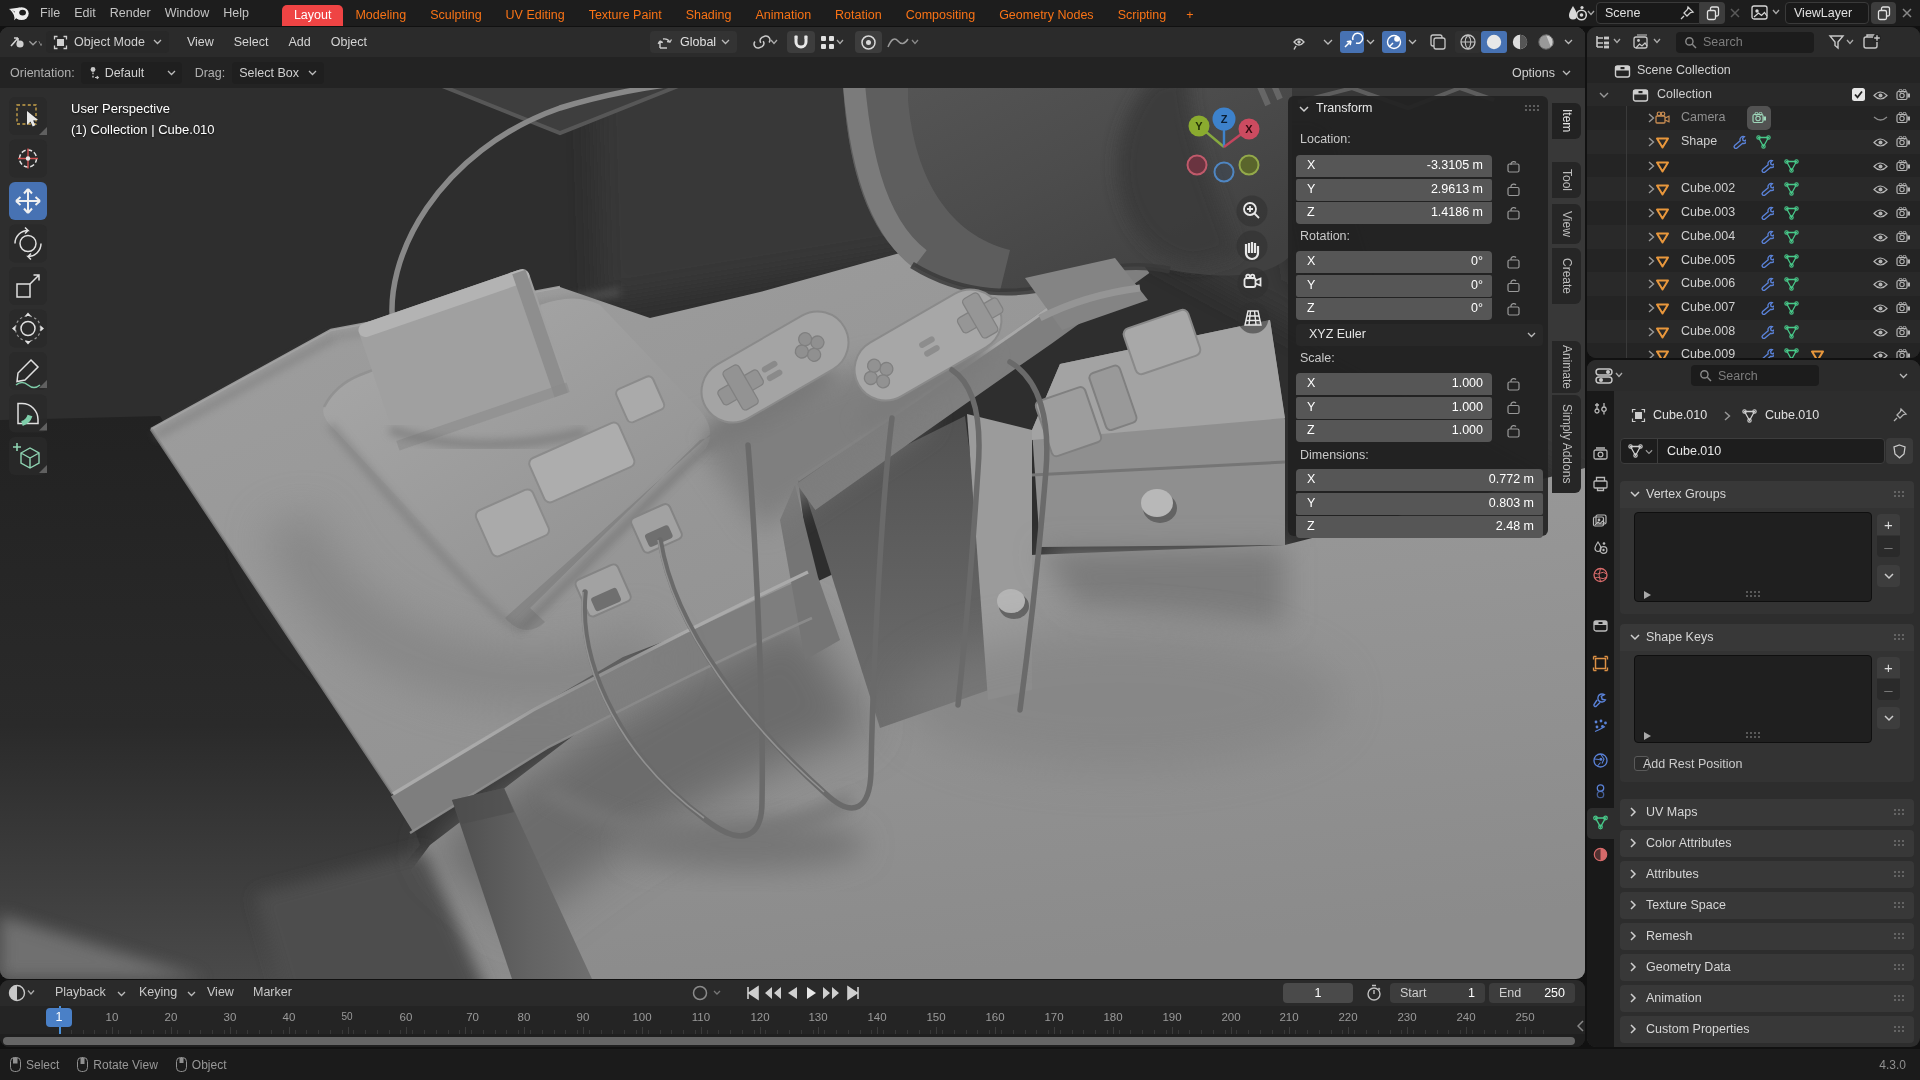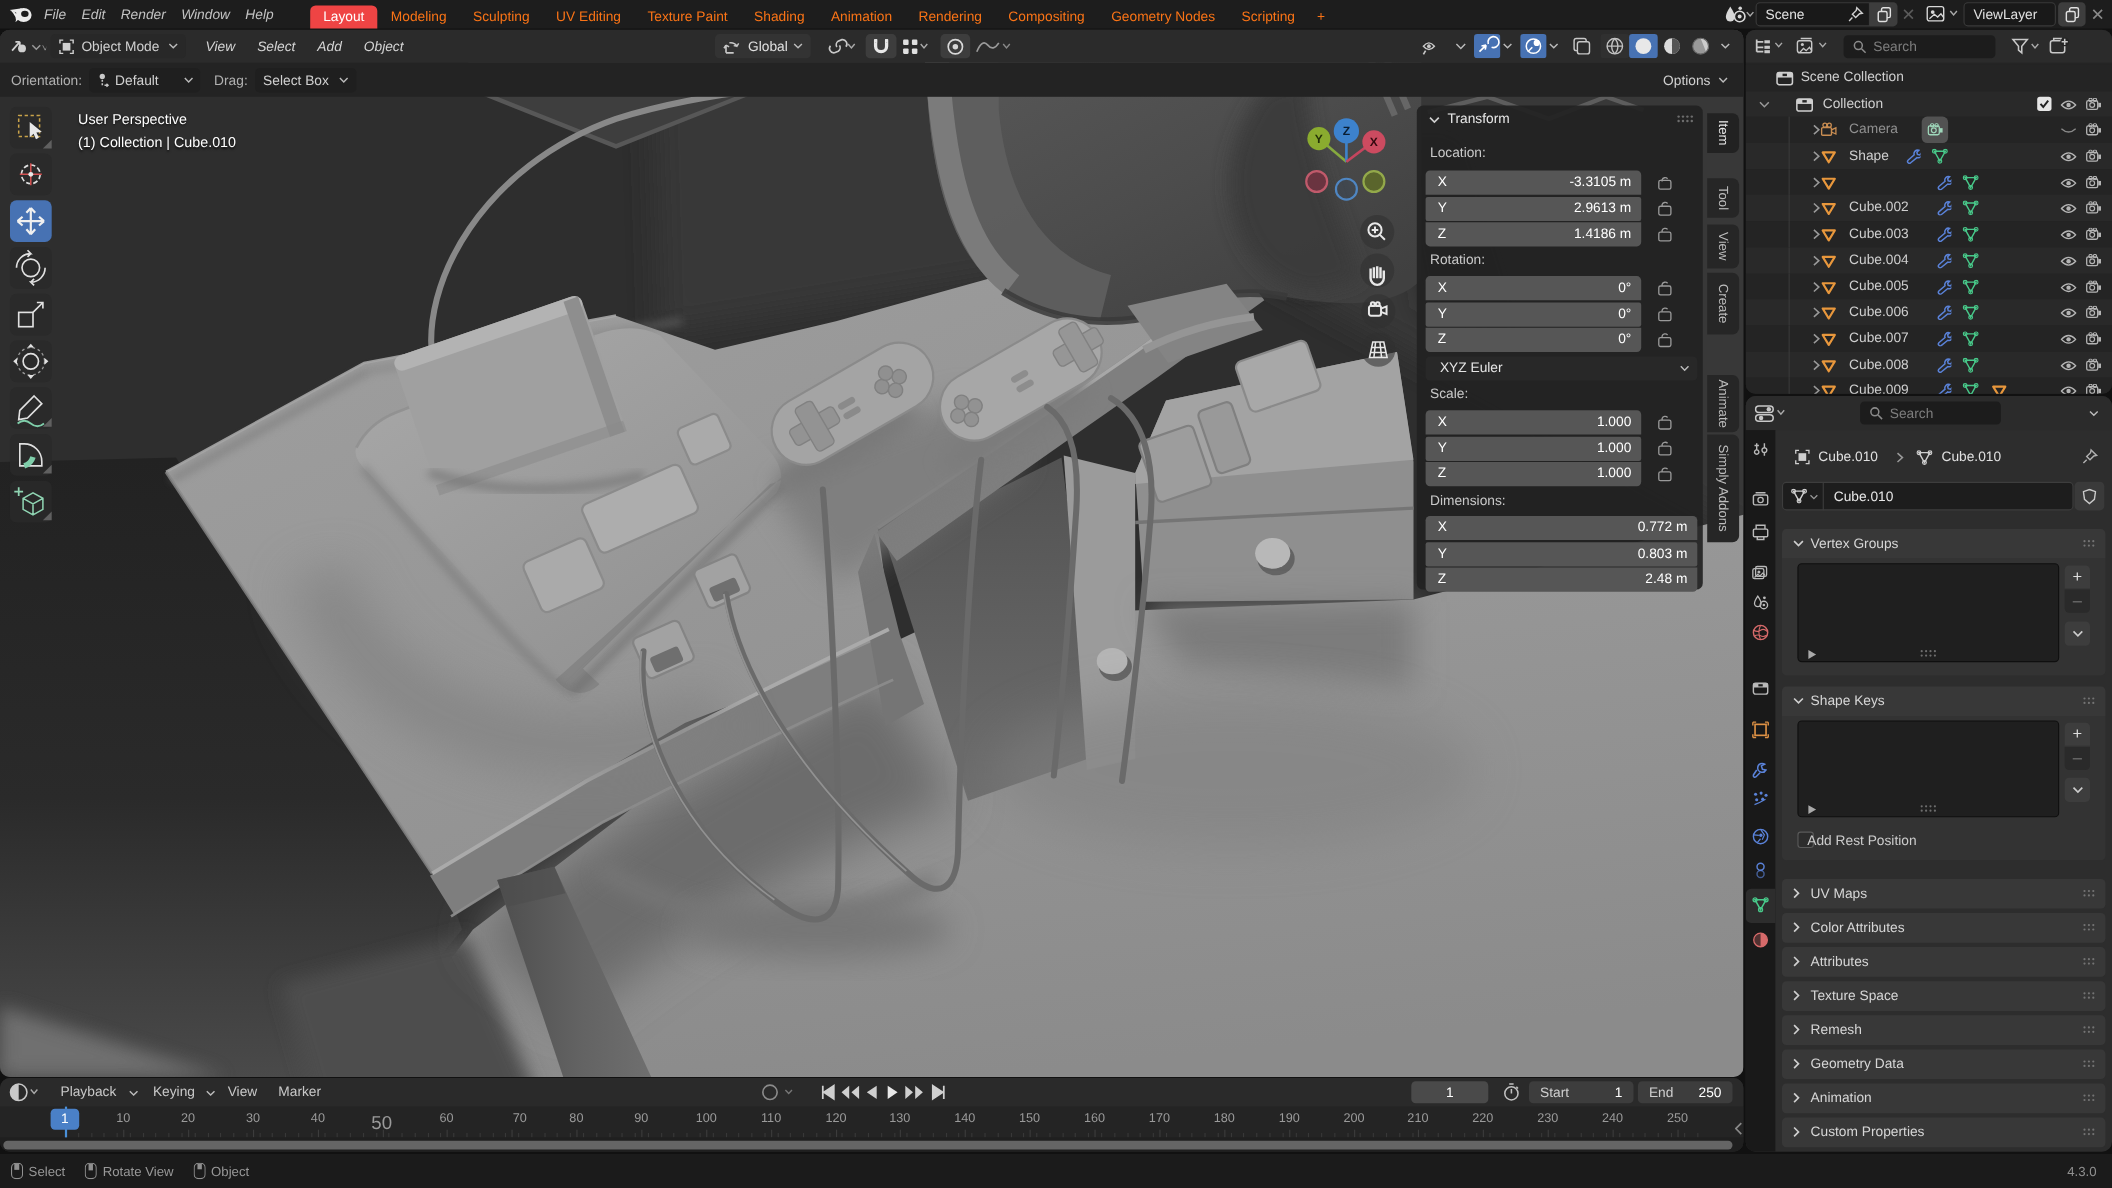--- a/index.html
+++ b/index.html
@@ -12,21 +12,21 @@
 #vpwrap { left:0; top:27px; width:1585px; height:952px; background:#2c2c2c; border-radius:9px; overflow:hidden; }
 #vphead { left:0; top:0; width:1585px; height:30px; background:#2b2b2b; color:#d4d4d4; font-size:12.5px;}
 #toolset { left:0; top:30px; width:1585px; height:31px; background:#232323; color:#c8c8c8; font-size:12.5px;}
 #outliner { left:1587px; top:27px; width:333px; height:331px; background:#242424; border-radius:9px; overflow:hidden; font-size:12.5px; color:#cfcfcf;}
 #outhead { left:0; top:0; width:333px; height:30px; background:#2b2b2b; }
 #props { left:1587px; top:360px; width:333px; height:687px; background:#2d2d2d; border-radius:9px; overflow:hidden; font-size:12.5px; color:#cccccc;}
 #propshead { left:0; top:0; width:333px; height:31px; background:#2b2b2b; }
 #propstabs { left:0; top:31px; width:27px; height:656px; background:#191919; }
 #timeline { left:0; top:980px; width:1585px; height:67px; background:#262626; border-radius:9px; overflow:hidden; color:#c8c8c8; font-size:12.5px;}
 #statusbar { left:0; top:1049px; width:1920px; height:31px; background:#1b1b1b; color:#989898; font-size:12px; }
-.menuitem { display:inline-block; padding:0 7px; line-height:25px;font-style:italic; }
+.menuitem { display:inline-block; padding:0 7px; line-height:25px; }
 .tab { display:inline-block; padding:0 12px; line-height:21px; margin-top:5px; border-radius:5px 5px 0 0; color:#f97316; }
 .tab.active { background:#ef4444; color:#ffffff; }
 .pill { background:#282828; border-radius:4px; height:22px; display:flex; align-items:center; padding:0 7px; }
 .npanel { position:absolute; left:1288px; top:96px; width:260px; height:440px; background:rgba(34,34,34,0.92); border-radius:6px; color:#d0d0d0; font-size:12.5px; }
 .nfield { position:absolute; height:22px; background:#565656; color:#fff; border-radius:2px; }
 .nfield .lab { position:absolute; left:11px; top:3px; }
 .nfield .val { position:absolute; right:9px; top:3px; }
 .ntab { position:absolute; left:1552px; width:29px; background:#262626; border-radius:0 6px 6px 0; color:#bdbdbd;
    writing-mode:vertical-rl; font-size:12px; display:flex; align-items:center; justify-content:center; }
 .ntab.active { background:#222222; color:#e8e8e8; }
@@ -609,21 +609,21 @@
       <span class="menuitem">Window</span>
       <span class="menuitem">Help</span>
     <span style="width:26px;"></span>
     <span class="tab active">Layout</span>
       <span class="tab">Modeling</span>
       <span class="tab">Sculpting</span>
       <span class="tab">UV Editing</span>
       <span class="tab">Texture Paint</span>
       <span class="tab">Shading</span>
       <span class="tab">Animation</span>
-      <span class="tab">Rendering</span>
+      <span class="tab">Rotation</span>
       <span class="tab">Compositing</span>
       <span class="tab">Geometry Nodes</span>
       <span class="tab">Scripting</span>
     <span class="tab" style="padding:0 8px;">+</span>
   </div>
   <div class="row" style="position:absolute; right:0; top:0; height:26px;">
     <svg width="30" height="18" viewBox="0 0 30 18">
         <path d="M7,2 C10,7 11,9 11,11.5 a4,4 0 0 1 -8,0 C3,9 4,7 7,2 Z" fill="#d8d8d8"></path>
         <circle cx="15.5" cy="11" r="4.8" fill="none" stroke="#d8d8d8" stroke-width="1.5"></circle>
         <circle cx="15.5" cy="11" r="1.8" fill="#d8d8d8"></circle>
@@ -1458,21 +1458,21 @@
       </div>
 <div style="position:absolute;left:0;top:26px;width:1585px;height:28px;background:#242424;"></div>
 <span style="position:absolute;left:98px;top:31px;width:28px;text-align:center;color:#9a9a9a;font-size:11.5px;">10</span>
 <div style="position:absolute;left:112.0px;top:47px;width:1px;height:7px;background:#3c3c3c;"></div>
 <span style="position:absolute;left:157px;top:31px;width:28px;text-align:center;color:#9a9a9a;font-size:11.5px;">20</span>
 <div style="position:absolute;left:170.9px;top:47px;width:1px;height:7px;background:#3c3c3c;"></div>
 <span style="position:absolute;left:216px;top:31px;width:28px;text-align:center;color:#9a9a9a;font-size:11.5px;">30</span>
 <div style="position:absolute;left:229.7px;top:47px;width:1px;height:7px;background:#3c3c3c;"></div>
 <span style="position:absolute;left:275px;top:31px;width:28px;text-align:center;color:#9a9a9a;font-size:11.5px;">40</span>
 <div style="position:absolute;left:288.6px;top:47px;width:1px;height:7px;background:#3c3c3c;"></div>
-<span style="position:absolute;left:333px;top:31px;width:28px;text-align:center;color:#9a9a9a;font-size:17px;">50</span>
+<span style="position:absolute;left:333px;top:31px;width:28px;text-align:center;color:#9a9a9a;font-size:10px;">50</span>
 <div style="position:absolute;left:347.5px;top:47px;width:1px;height:7px;background:#3c3c3c;"></div>
 <span style="position:absolute;left:392px;top:31px;width:28px;text-align:center;color:#9a9a9a;font-size:11.5px;">60</span>
 <div style="position:absolute;left:406.3px;top:47px;width:1px;height:7px;background:#3c3c3c;"></div>
 <span style="position:absolute;left:451px;top:31px;width:28px;text-align:right;color:#9a9a9a;font-size:11.5px;">70</span>
 <div style="position:absolute;left:465.2px;top:47px;width:1px;height:7px;background:#3c3c3c;"></div>
 <span style="position:absolute;left:510px;top:31px;width:28px;text-align:center;color:#9a9a9a;font-size:11.5px;">80</span>
 <div style="position:absolute;left:524.1px;top:47px;width:1px;height:7px;background:#3c3c3c;"></div>
 <span style="position:absolute;left:569px;top:31px;width:28px;text-align:center;color:#9a9a9a;font-size:11.5px;">90</span>
 <div style="position:absolute;left:582.9px;top:47px;width:1px;height:7px;background:#3c3c3c;"></div>
 <span style="position:absolute;left:628px;top:31px;width:28px;text-align:center;color:#9a9a9a;font-size:11.5px;">100</span>

